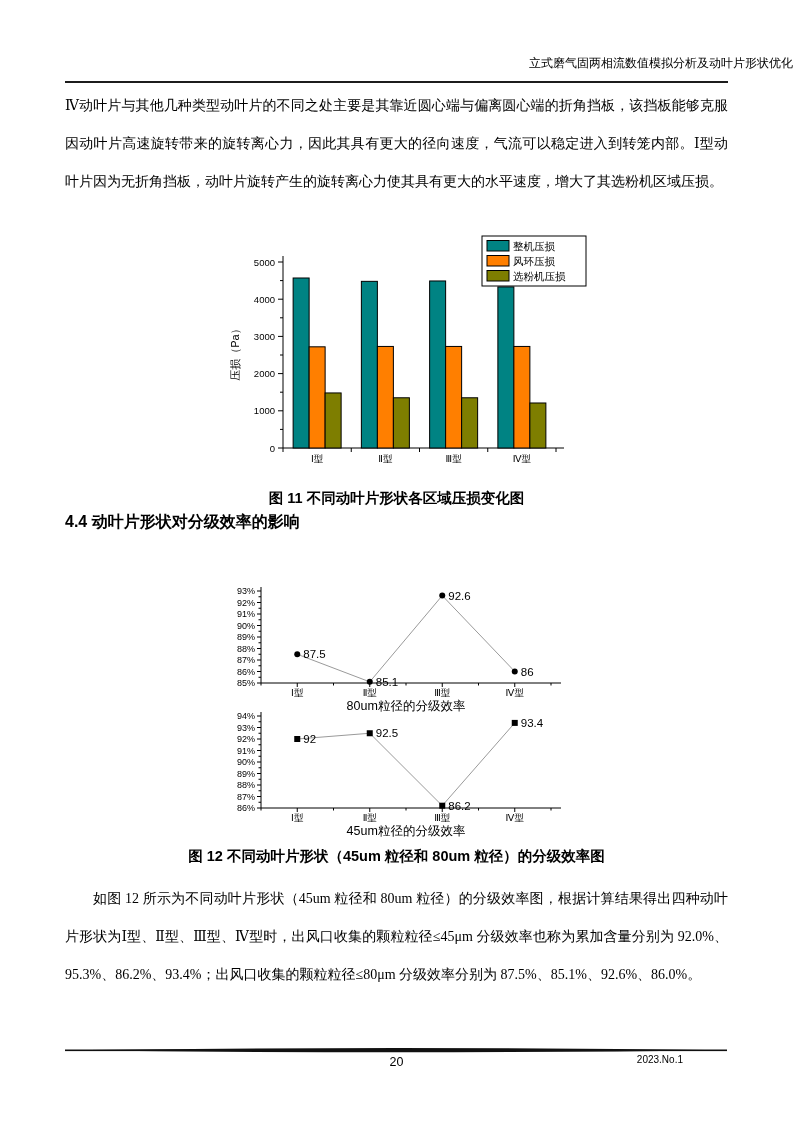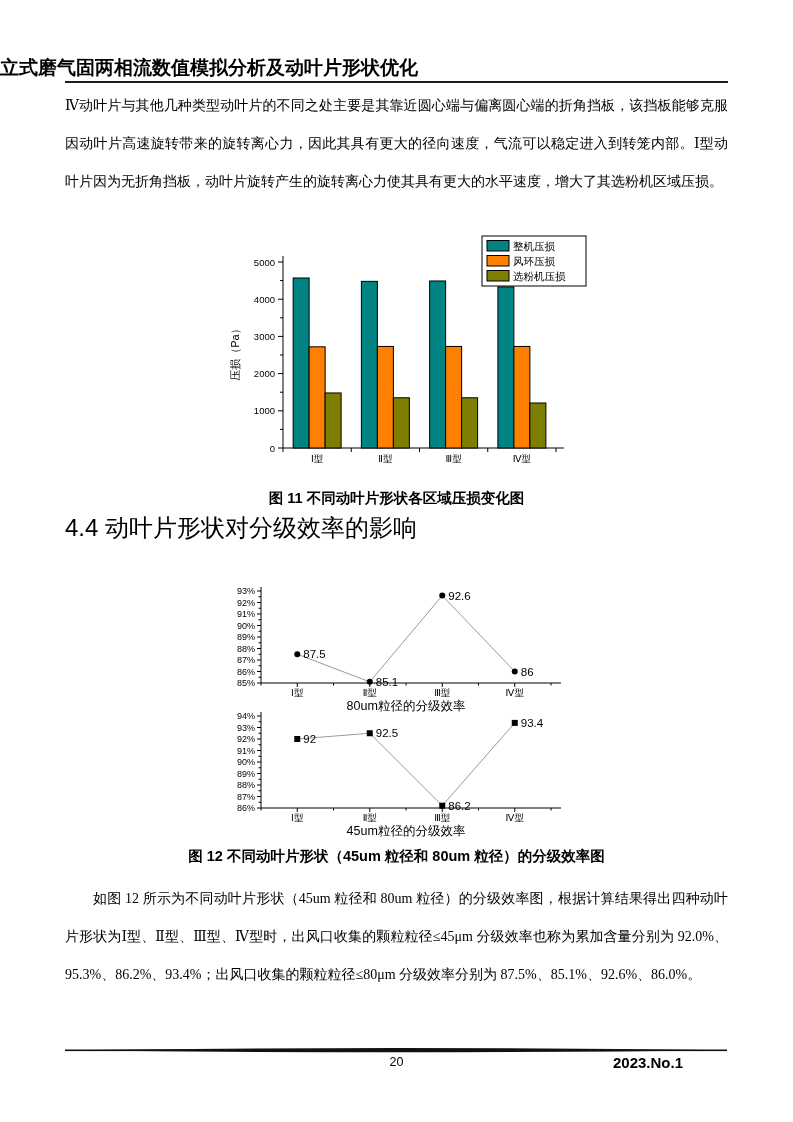--- a/index.html
+++ b/index.html
@@ -1,39 +1,39 @@
 <!DOCTYPE html>
 <html><head>
 <meta charset="utf-8">
 <style>
   html,body{margin:0;padding:0;background:#fff;}
   .page{position:relative;width:793px;height:1122px;background:#ffffff;overflow:hidden;
         font-family:"Liberation Serif","DejaVu Serif",serif;color:#000;}
-  .header-title{position:absolute;top:55px;left:0;width:100%;text-align:left;
-        font-family:"Liberation Sans","DejaVu Sans",sans-serif;font-weight:bold;font-size:19px;}
+  .header-title{position:absolute;top:55px;left:0;width:100%;text-align:right;
+        font-family:"Liberation Sans","DejaVu Sans",sans-serif;font-weight:normal;font-size:12px;}
   .header-rule{position:absolute;top:81px;left:65px;width:663px;height:2px;background:#1c1c1c;}
   .para{position:absolute;left:65px;width:663px;font-size:14px;line-height:38px;
         text-align:justify;text-justify:inter-ideograph;margin:0;}
   .para1{top:87px;}
   .para2{top:880px;text-indent:2em;}
   .figure{position:absolute;}
   .fig11{left:226px;top:232px;}
   .fig12a{left:215px;top:583px;}
   .fig12b{left:215px;top:708px;}
   .caption{position:absolute;left:0;width:100%;text-align:center;
         font-family:"Liberation Sans","DejaVu Sans",sans-serif;font-weight:bold;font-size:14.5px;}
   .cap11{top:489px;}
   .cap12{top:847px;}
   .section-heading{position:absolute;left:65px;top:512px;margin:0;
-        font-family:"Liberation Sans","DejaVu Sans",sans-serif;font-weight:normal;font-size:24px;}
+        font-family:"Liberation Sans","DejaVu Sans",sans-serif;font-weight:bold;font-size:16px;}
   .footer-rule{position:absolute;left:65px;top:1047px;width:662px;height:7px;}
   .footer-pagenum{position:absolute;top:1055px;left:0;width:100%;text-align:center;
         font-family:"Liberation Sans","DejaVu Sans",sans-serif;font-size:12.5px;}
   .footer-issue{position:absolute;top:1054px;right:110px;
-        font-family:"Liberation Sans","DejaVu Sans",sans-serif;font-size:15px;font-weight:700;}
+        font-family:"Liberation Sans","DejaVu Sans",sans-serif;font-size:10px;font-weight:400;}
   svg text{font-family:"Liberation Sans","DejaVu Sans",sans-serif;fill:#000;}
 </style>
 </head>
 <body>
 
 <div class="page">
 
   <div class="header-title">立式磨气固两相流数值模拟分析及动叶片形状优化</div>
   <div class="header-rule"></div>
 

